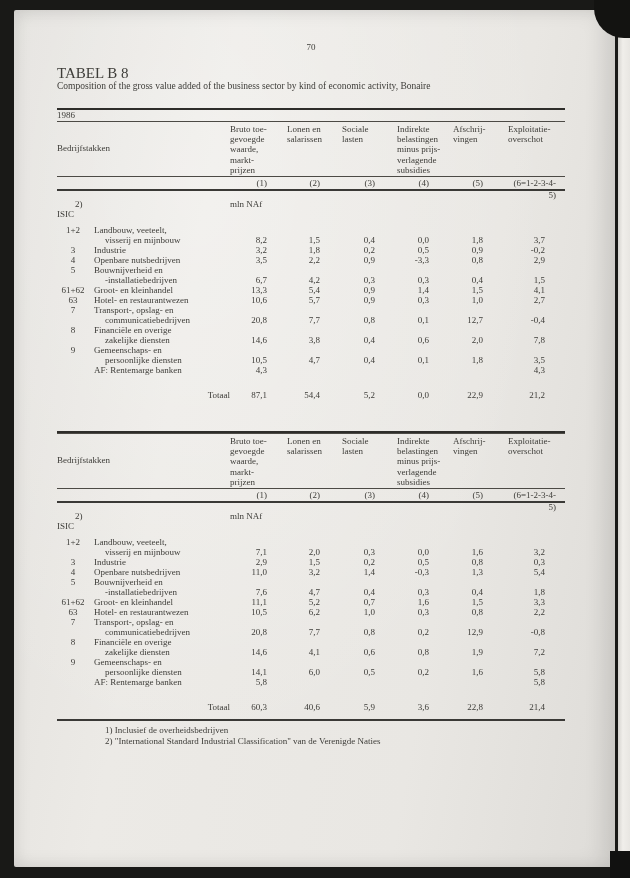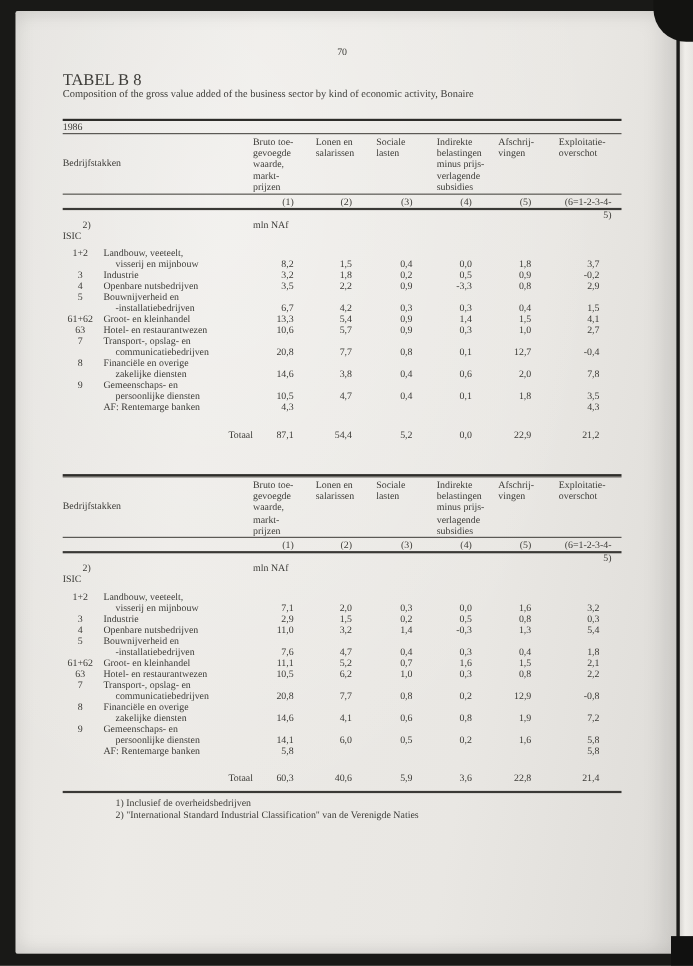--- a/index.html
+++ b/index.html
@@ -374,21 +374,21 @@
               <div class="cell v v5">0,4</div>
               <div class="cell v v6">1,8</div>
             </div>
             <div class="grid row">
               <div class="cell lbl"><span class="code">61+62</span><span class="nm">Groot- en kleinhandel</span></div>
               <div class="cell v v1">11,1</div>
               <div class="cell v v2">5,2</div>
               <div class="cell v v3">0,7</div>
               <div class="cell v v4">1,6</div>
               <div class="cell v v5">1,5</div>
-              <div class="cell v v6">2,1</div>
+              <div class="cell v v6">3,3</div>
             </div>
             <div class="grid row">
               <div class="cell lbl"><span class="code">63</span><span class="nm">Hotel- en restaurantwezen</span></div>
               <div class="cell v v1">10,5</div>
               <div class="cell v v2">6,2</div>
               <div class="cell v v3">1,0</div>
               <div class="cell v v4">0,3</div>
               <div class="cell v v5">0,8</div>
               <div class="cell v v6">2,2</div>
             </div>

